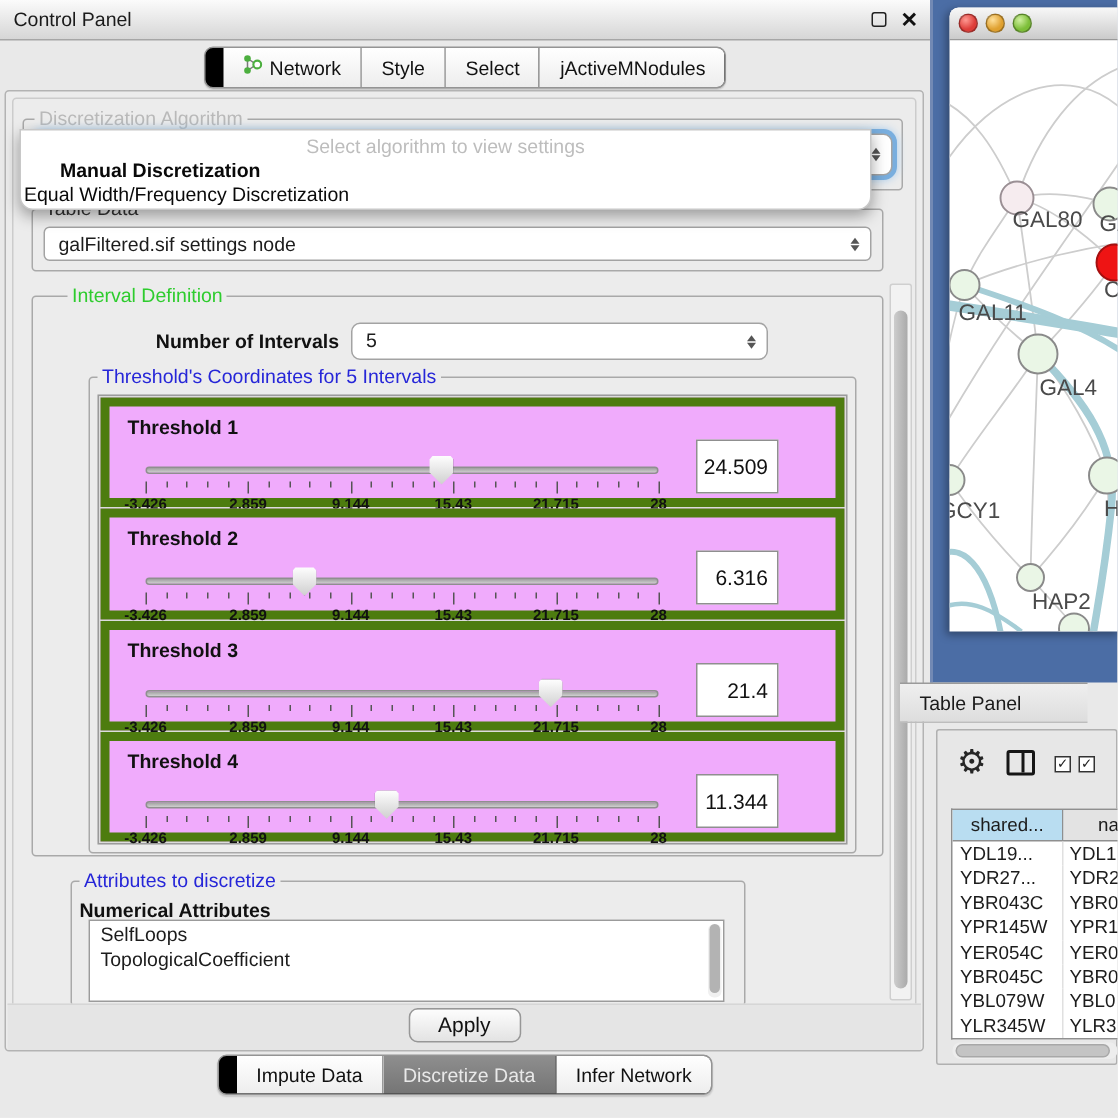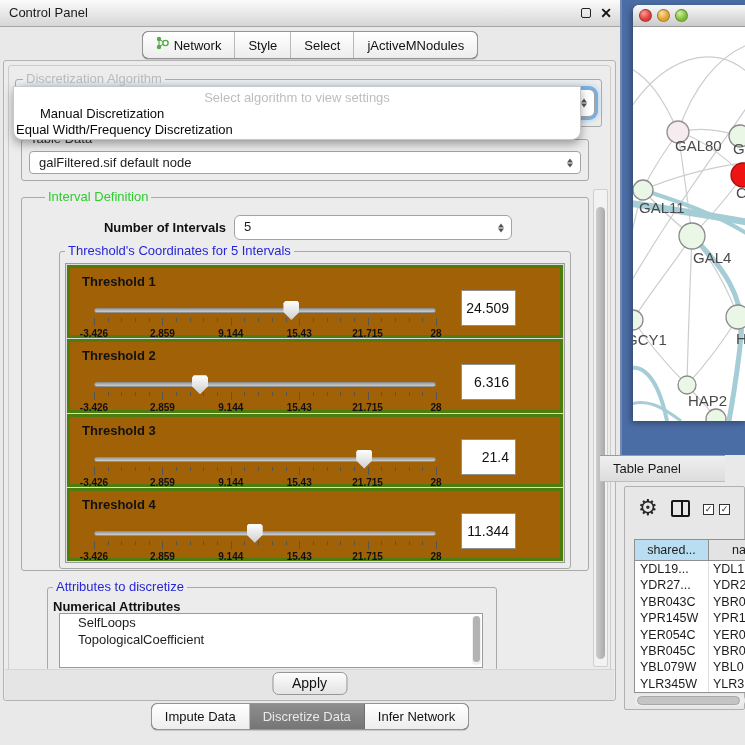--- a/index.html
+++ b/index.html
@@ -8,21 +8,21 @@
 
   
   .cp-titlebar { position:absolute; left:0; top:0; width:620px; height:27px;
     background:linear-gradient(#fbfbfb,#d6d6d6); border-bottom:1px solid #a6a6a6; }
   .cp-title { position:absolute; left:9px; top:0; line-height:26px; font-size:13px; color:#1a1a1a; }
   .float-btn { position:absolute; right:29px; top:8px; width:10px; height:10px; border:1.5px solid #222; border-radius:2px; background:transparent; }
   .close-btn { position:absolute; right:8px; top:4px; font-size:14px; font-weight:bold; color:#111; line-height:18px; }
 
   .cp-tabs { position:absolute; left:0; top:31px; width:620px; display:flex; justify-content:center; }
   .seg { display:inline-flex; border:1px solid #949494; border-radius:6px; overflow:hidden;
-    box-shadow:0 1px 1px rgba(0,0,0,.15); background:#000000; }
+    box-shadow:0 1px 1px rgba(0,0,0,.15); background:#000000;padding-left:12px; }
   .seg .tab { padding:4px 13px; font-size:13px; line-height:17px; background:linear-gradient(#ffffff,#ededed);
     border-right:1px solid #b9b9b9; color:#111; display:flex; align-items:center; gap:5px; white-space:nowrap; }
   .seg .tab:last-child { border-right:none; }
   .seg .tab.selected { background:linear-gradient(#8e8e8e,#757575); color:#e9e9e9; border-right-color:#6f6f6f; }
 
   .cp-body { position:absolute; left:3px; top:60px; width:613px; height:641px;
     background:#ececec; border:1px solid #b3b3b3; border-radius:3px; }
   .cp-inner { position:absolute; inset:4px; border:1px solid #cccccc; border-radius:3px; pointer-events:none; }
 
   .groupbox { position:absolute; border:1px solid #a9a9a9; border-radius:3px; }
@@ -41,42 +41,42 @@
   .focus-ring { box-shadow:0 0 0 3px #79aede, 0 0 6px 3px #a8cdee; }
 
   .popup { position:absolute; left:9px; top:25px; width:568px; height:54px; background:#fff;
     border:1px solid #c8c8c8; border-radius:0 0 9px 9px; box-shadow:0 4px 10px rgba(0,0,0,.35); z-index:40; }
   .popup .ph { position:absolute; left:0; right:0; top:3px; text-align:center; color:#bdbdbd; font-size:13px; }
   .popup .opt { position:absolute; left:2px; font-size:13px; line-height:15px; color:#090909; white-space:nowrap; }
 
   
   .thr-stack { position:absolute; left:61px; top:202px; width:500px; height:300px; border:1px solid #9b9b9b;
     display:flex; flex-direction:column; gap:1px; padding:1px; background:#dcdcdc; }
-  .thr-panel { position:relative; flex:1; background:#a16207; border:3px solid #4d7c0f; }
+  .thr-panel { position:relative; flex:1; background:#f0abfc; border:6px solid #4d7c0f; }
   .thr-label { position:absolute; left:12px; top:6px; font-size:13px; font-weight:bold; color:#111; }
   .track-area { position:absolute; left:24px; top:40px; width:342px; height:6px; }
   .track { position:absolute; left:0; right:0; top:0; height:5px; border-radius:3px;
     background:linear-gradient(#9f9f9f,#cfcfcf); border:1px solid #8f8f8f; }
   .thumb { position:absolute; top:-7px; width:16px; height:19px;
     background:linear-gradient(#fefefe,#cfcfcf);
     clip-path:polygon(12% 0,88% 0,100% 12%,100% 58%,50% 100%,0 58%,0 12%);
     filter:drop-shadow(0 0 1px #666); }
   .ticks { position:absolute; left:24px; top:50px; width:342px; height:9px; }
   .tick { position:absolute; top:0; width:1px; background:#555; }
   .tick.minor { height:4px; }
   .tick.major { height:8px; }
   .tick-labels { position:absolute; left:24px; top:60px; width:342px; height:12px; }
   .tick-label { position:absolute; transform:translateX(-50%); font-size:10px; font-weight:bold; color:#111; white-space:nowrap; }
   .value-box { position:absolute; left:391px; top:22px; width:55px; height:36px; background:#fff;
     border:1px solid #8f8f8f; font-size:14px; text-align:right; line-height:34px; padding-right:6px; color:#111; }
 
   .attr-heading { position:absolute; font-size:13px; font-weight:bold; color:#111; }
   .attr-list { position:absolute; left:55px; top:552px; width:424px; height:55px; background:#fff;
     border:1px solid #9b9b9b; overflow:hidden; }
-  .attr-item { font-size:13px; line-height:17px; padding-left:18px; white-space:nowrap; }
+  .attr-item { font-size:13px; line-height:17px; padding-left:7px; white-space:nowrap; }
   .attr-scroll { position:absolute; right:1px; top:2px; width:9px; height:49px; background:#f0f0f0; border-radius:4px; }
   .attr-scroll .sthumb { position:absolute; left:1px; top:0; width:7px; height:46px; background:#b3b3b3; border-radius:4px; }
 
   .apply-strip { position:absolute; left:1px; right:1px; top:608px; height:31px; background:#e5e5e5; border-top:1px solid #d6d6d6; }
   .apply-btn { position:absolute; left:50%; transform:translateX(-50%); top:611px; height:23px; padding:0 19px;
     background:linear-gradient(#fdfdfd,#e3e3e3); border:1px solid #979797; border-radius:6px;
     font-size:14px; line-height:21px; color:#111; }
 
   .main-scroll { position:absolute; left:589px; top:128px; width:15px; height:478px;
     background:#f2f2f2; border:1px solid #cfcfcf; border-radius:2px; }
@@ -166,29 +166,29 @@
   <div class="combo focus-ring" style="left:19px; top:28px; width:572px; height:28px; border-radius:6px;">
     <span class="spin">
         <b class="up"></b>
         <b class="dn"></b>
       </span>
   </div>
 
   <div class="popup">
     <div class="ph">Select algorithm to view settings</div>
     <div id="popupOptions">
-        <div class="opt" style="top: 19px; font-weight: normal; padding-left: 24px;">Manual Discretization</div>
+        <div class="opt" style="top: 19px; font-weight: bold; padding-left: 24px;">Manual Discretization</div>
         <div class="opt" style="top: 35px;">Equal Width/Frequency Discretization</div>
       </div>
   </div>
 
   <div class="groupbox" style="left:17px; top:78px; width:568px; height:42px;"></div>
   <span class="group-title gt-dark" style="left:23px; top:71px;">Table Data</span>
   <div class="combo" style="left:25px; top:90px; width:552px; height:23px;">
-    <span class="combo-text">galFiltered.sif default node</span>
+    <span class="combo-text">galFiltered.sif settings node</span>
     <span class="spin">
         <b class="up"></b>
         <b class="dn"></b>
       </span>
   </div>
 
   <div class="groupbox" style="left:17px; top:136px; width:568px; height:374px;"></div>
   <span class="group-title gt-green" style="left:25px; top:129px;margin-left:16px;">Interval Definition</span>
 
   <span class="attr-heading" style="left:40px; top:159px; width:182px; text-align:right;">Number of Intervals</span>

